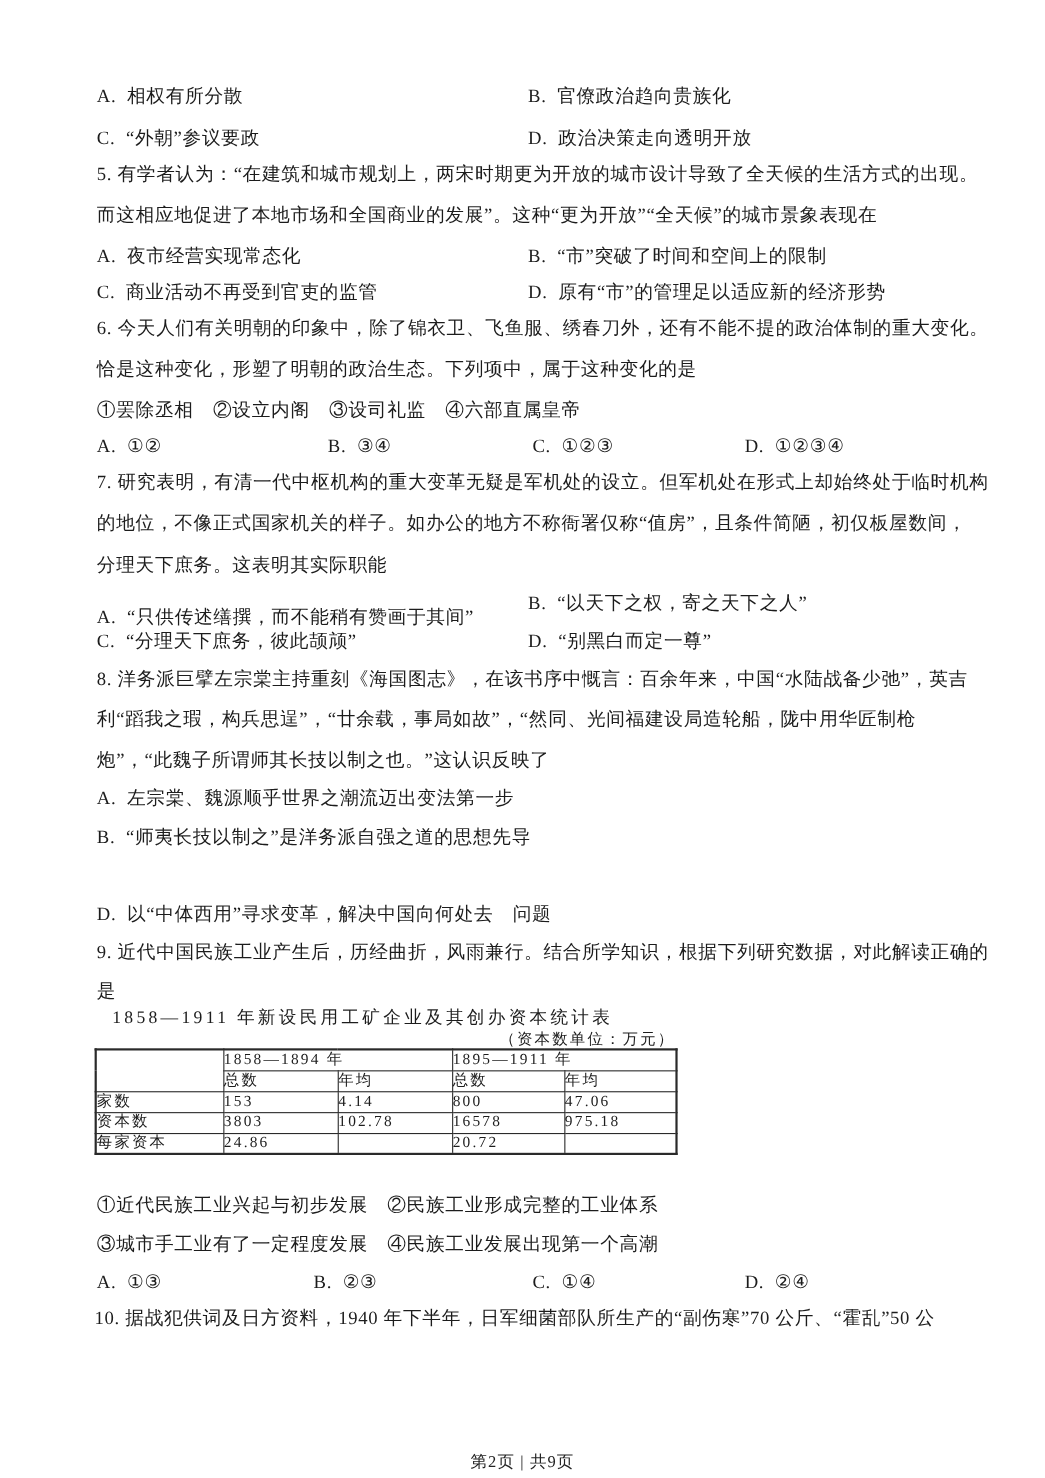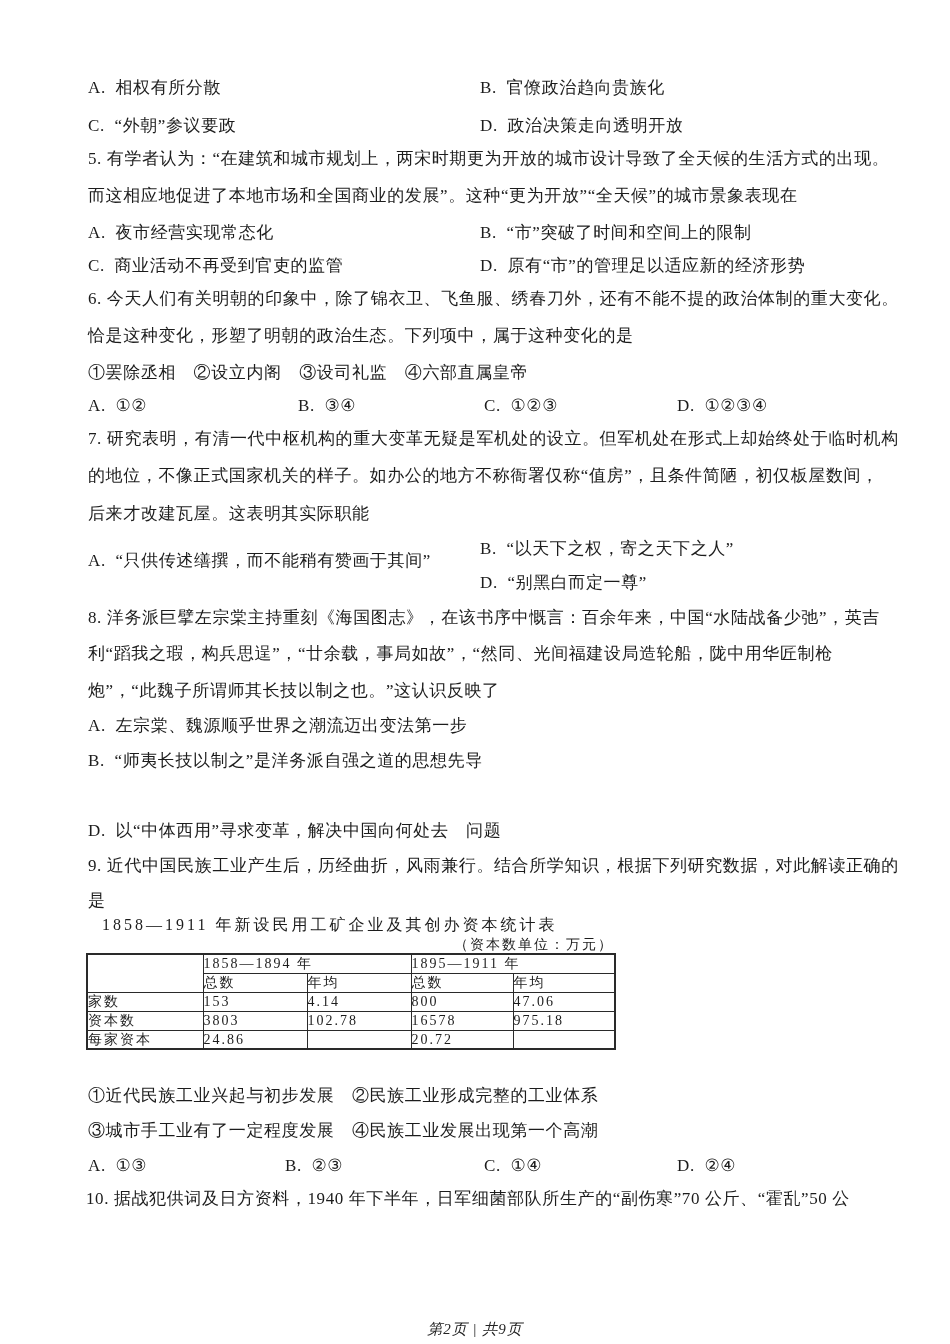--- a/index.html
+++ b/index.html
@@ -25,21 +25,21 @@
     position:absolute; left:86px; top:953px; width:528px;
     border-collapse:collapse; table-layout:fixed;
     border:2px solid #2a2a2a; background:#fff;
   }
   table.stat td {
     border:1.5px solid #2a2a2a; text-align:left; vertical-align:middle;
     font-size:14px; letter-spacing:2px; height:19px; padding:0; line-height:17px;
   }
   .footer {
     position:absolute; left:0; top:1320px; width:950px; text-align:center;
-    font-size:15px; letter-spacing:1px; color:#222;font-style:italic;
+    font-size:15px; letter-spacing:1px; color:#222;
   }
 </style>
 </head>
 <body>
 
 <div class="page">
 
   <div class="t" style="left:88px;  top:77px">A.  相权有所分散</div>
   <div class="t" style="left:480px; top:77px">B.  官僚政治趋向贵族化</div>
   <div class="t" style="left:88px;  top:115px">C.  “外朝”参议要政</div>
@@ -55,23 +55,24 @@
   <div class="t" style="left:88px; top:288px">6. 今天人们有关明朝的印象中，除了锦衣卫、飞鱼服、绣春刀外，还有不能不提的政治体制的重大变化。</div>
   <div class="t" style="left:88px; top:325px">恰是这种变化，形塑了明朝的政治生态。下列项中，属于这种变化的是</div>
   <div class="t" style="left:88px; top:362px">①罢除丞相　②设立内阁　③设司礼监　④六部直属皇帝</div>
   <div class="t" style="left:88px;  top:395px">A.  ①②</div>
   <div class="t" style="left:298px; top:395px">B.  ③④</div>
   <div class="t" style="left:484px; top:395px">C.  ①②③</div>
   <div class="t" style="left:677px; top:395px">D.  ①②③④</div>
 
   <div class="t" style="left:88px; top:428px">7. 研究表明，有清一代中枢机构的重大变革无疑是军机处的设立。但军机处在形式上却始终处于临时机构</div>
   <div class="t" style="left:88px; top:465px">的地位，不像正式国家机关的样子。如办公的地方不称衙署仅称“值房”，且条件简陋，初仅板屋数间，</div>
-  <div class="t" style="left:88px; top:503px">后来才改建瓦屋。这表明其实际职能</div>
+  <div class="t" style="left:88px; top:503px">分理天下庶务。这表明其实际职能</div>
   <div class="t" style="left:88px;  top:550px">A.  “只供传述缮撰，而不能稍有赞画于其间”</div>
   <div class="t" style="left:480px; top:538px">B.  “以天下之权，寄之天下之人”</div>
+  <div class="t" style="left:88px;  top:572px">C.  “分理天下庶务，彼此颉颃”</div>
   <div class="t" style="left:480px; top:572px">D.  “别黑白而定一尊”</div>
 
   <div class="t" style="left:88px; top:607px">8. 洋务派巨擘左宗棠主持重刻《海国图志》，在该书序中慨言：百余年来，中国“水陆战备少弛”，英吉</div>
   <div class="t" style="left:88px; top:643px">利“蹈我之瑕，构兵思逞”，“廿余载，事局如故”，“然同、光间福建设局造轮船，陇中用华匠制枪</div>
   <div class="t" style="left:88px; top:680px">炮”，“此魏子所谓师其长技以制之也。”这认识反映了</div>
   <div class="t" style="left:88px; top:715px">A.  左宗棠、魏源顺乎世界之潮流迈出变法第一步</div>
   <div class="t" style="left:88px; top:750px">B.  “师夷长技以制之”是洋务派自强之道的思想先导</div>
   <div class="t" style="left:88px; top:820px">D.  以“中体西用”寻求变革，解决中国向何处去　问题</div>
 
   <div class="t" style="left:88px; top:855px">9. 近代中国民族工业产生后，历经曲折，风雨兼行。结合所学知识，根据下列研究数据，对此解读正确的</div>

